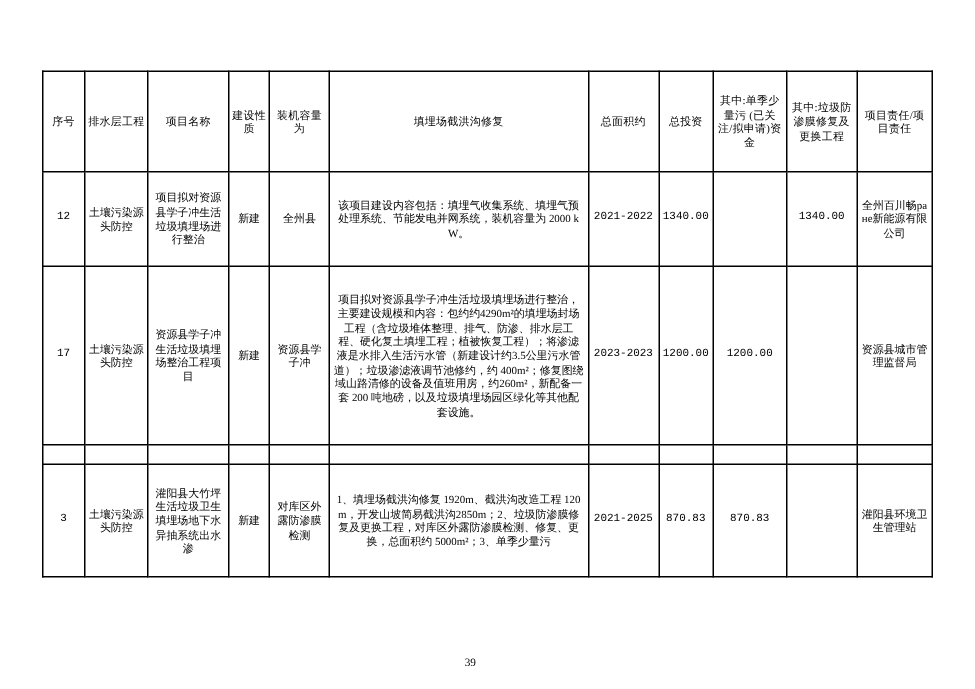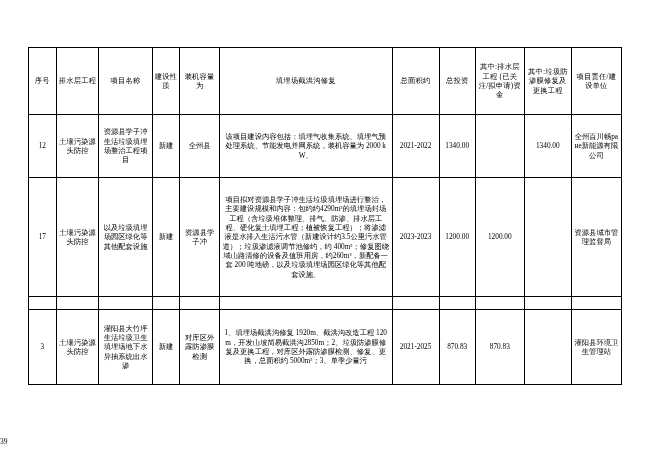--- a/index.html
+++ b/index.html
@@ -66,24 +66,25 @@
   }
   .row-a td { height: 58px; }
   .row-b td { height: 114px; }
   .row-gap td { height: 8px; border-left: 1px solid #000; border-right: 1px solid #000; border-top: 1px solid #000; border-bottom: 1px solid #000;}
   .row-c td { height: 70px; }
   .page-number {
     position: absolute;
     left: 0;
     top: 437px;
     width: 627px;
+    text-align: center;
     font-size: 7.5px;
     font-family: "Liberation Serif", "DejaVu Serif", serif;
   }
-  .num { font-family: Liberation Serif, serif; }
+  .num { font-family: Liberation Mono, monospace; }
 </style>
 </head>
 <body>
 
 <div class="page">
 
   <table class="doc-table">
     <colgroup>
       <col class="c-seq">
         <col class="c-cat">
@@ -100,43 +101,43 @@
     <tbody>
         <tr class="hdr">
       <td>序号</td>
       <td>排水层工程</td>
       <td>项目名称</td>
       <td>建设性质</td>
       <td>装机容量为</td>
       <td>填埋场截洪沟修复</td>
       <td>总面积约</td>
       <td>总投资</td>
-      <td>其中:排水层工程 (已关注/拟申请)资金</td>
+      <td>其中:单季少量污 (已关注/拟申请)资金</td>
       <td>其中:垃圾防渗膜修复及更换工程</td>
-      <td>项目责任/建设单位</td>
+      <td>项目责任/项目责任</td>
     </tr>
 
     <tr class="row-a">
       <td class="num">12</td>
       <td>土壤污染源头防控</td>
-      <td>资源县学子冲生活垃圾填埋场整治工程项目</td>
+      <td>项目拟对资源县学子冲生活垃圾填埋场进行整治</td>
       <td>新建</td>
       <td>全州县</td>
       <td class="content-cell">该项目建设内容包括：填埋气收集系统、填埋气预处理系统、节能发电并网系统，装机容量为 2000 kW。</td>
       <td class="num">2021-2022</td>
       <td class="num">1340.00</td>
       <td class="num"></td>
       <td class="num">1340.00</td>
       <td>全州百川畅ране新能源有限公司</td>
     </tr>
 
     <tr class="row-b">
       <td class="num">17</td>
       <td>土壤污染源头防控</td>
-      <td>以及垃圾填埋场园区绿化等其他配套设施</td>
+      <td>资源县学子冲生活垃圾填埋场整治工程项目</td>
       <td>新建</td>
       <td>资源县学子冲</td>
       <td class="content-cell">项目拟对资源县学子冲生活垃圾填埋场进行整治，主要建设规模和内容：包约约4290m²的填埋场封场工程（含垃圾堆体整理、排气、防渗、排水层工程、硬化复土填埋工程；植被恢复工程）；将渗滤液是水排入生活污水管（新建设计约3.5公里污水管道）；垃圾渗滤液调节池修约，约 400m²；修复图绕域山路清修的设备及值班用房，约260m²，新配备一套 200 吨地磅，以及垃圾填埋场园区绿化等其他配套设施。</td>
       <td class="num">2023-2023</td>
       <td class="num">1200.00</td>
       <td class="num">1200.00</td>
       <td class="num"></td>
       <td>资源县城市管理监督局</td>
     </tr>
 

